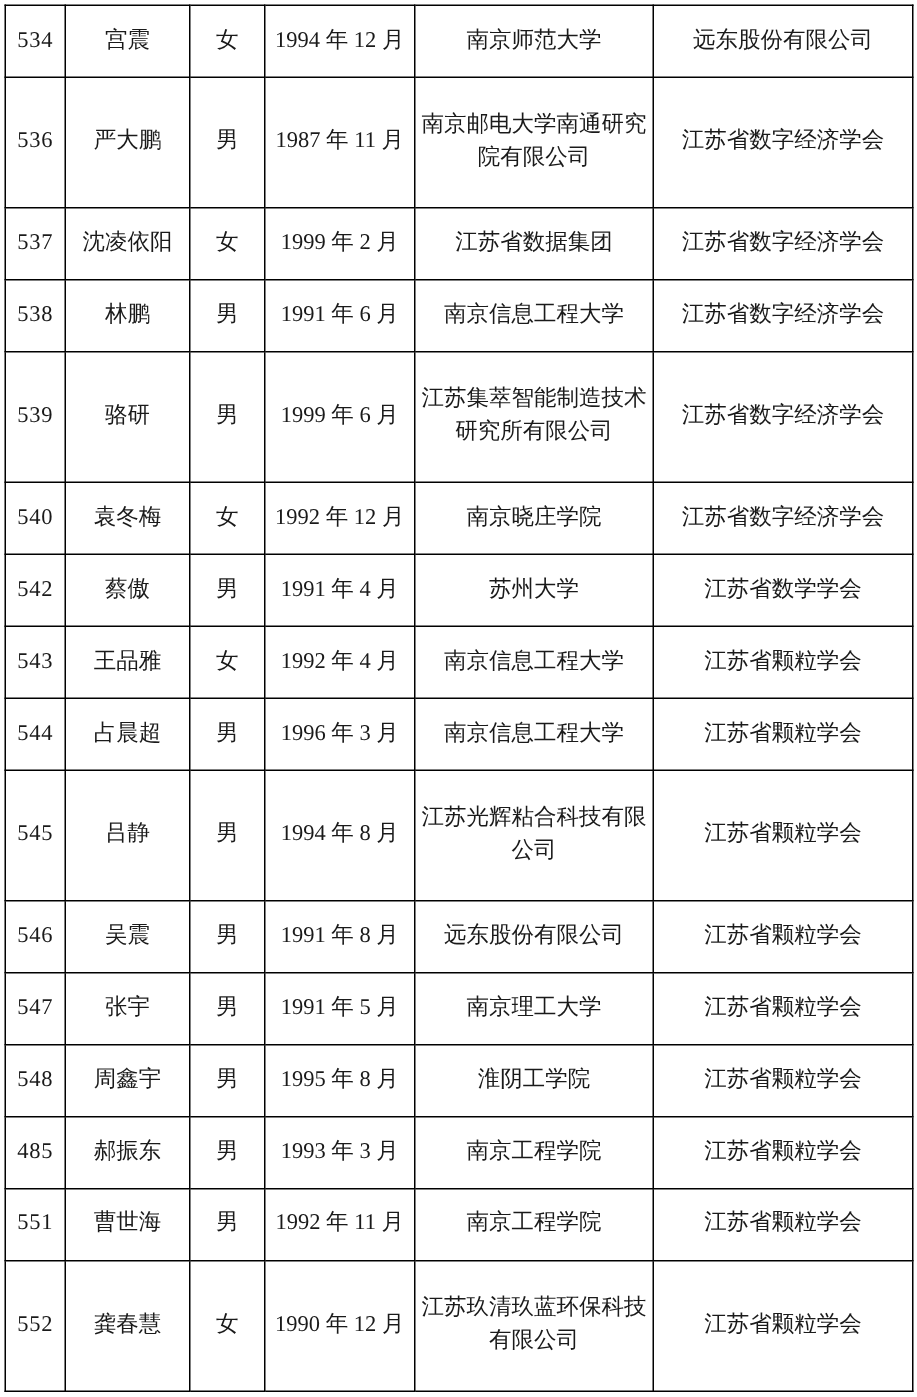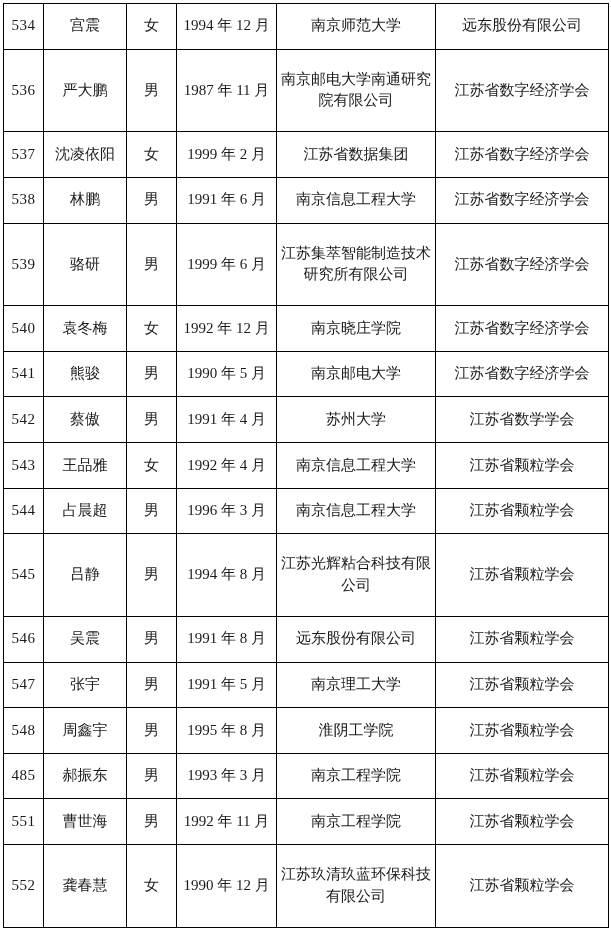--- a/index.html
+++ b/index.html
@@ -101,28 +101,20 @@
         </tr>
         <tr>
           <td class="col-no">540</td>
           <td class="col-name">袁冬梅</td>
           <td class="col-gender">女</td>
           <td class="col-birth">1992 年 12 月</td>
           <td class="col-org">南京晓庄学院</td>
           <td class="col-society">江苏省数字经济学会</td>
         </tr>
         <tr>
-          <td class="col-no">541</td>
-          <td class="col-name">熊骏</td>
-          <td class="col-gender">男</td>
-          <td class="col-birth">1990 年 5 月</td>
-          <td class="col-org">南京邮电大学</td>
-          <td class="col-society">江苏省数字经济学会</td>
-        </tr>
-        <tr>
           <td class="col-no">542</td>
           <td class="col-name">蔡傲</td>
           <td class="col-gender">男</td>
           <td class="col-birth">1991 年 4 月</td>
           <td class="col-org">苏州大学</td>
           <td class="col-society">江苏省数学学会</td>
         </tr>
         <tr>
           <td class="col-no">543</td>
           <td class="col-name">王品雅</td>

